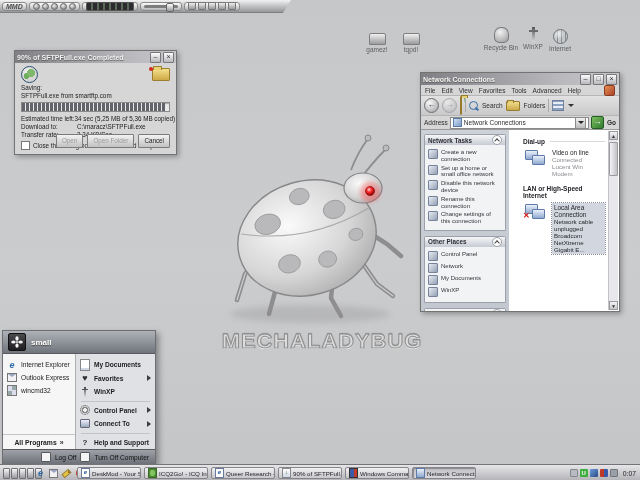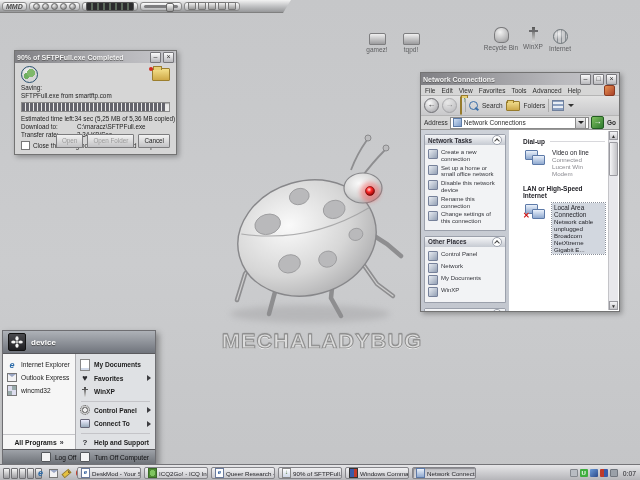--- a/index.html
+++ b/index.html
@@ -477,21 +477,21 @@
       <svg width="12" height="12" viewBox="0 0 12 12">
           <g fill="#f4f4f4">
             <ellipse cx="6" cy="2.4" rx="1.6" ry="2.2"></ellipse>
             <ellipse cx="6" cy="9.6" rx="1.6" ry="2.2"></ellipse>
             <ellipse cx="2.4" cy="6" rx="2.2" ry="1.6"></ellipse>
             <ellipse cx="9.6" cy="6" rx="2.2" ry="1.6"></ellipse>
             <circle cx="6" cy="6" r="1.4" fill="#bbb"></circle>
           </g>
         </svg>
     </span>
-    <span class="user">device</span>
+    <span class="user">small</span>
   </div>
   <div class="cols">
     <div class="lcol">
       <div class="sitem">
           <span class="sic">
             <span class="eic">e</span>
           </span>
           <span>Internet Explorer</span>
         </div>
       <div class="sitem">

